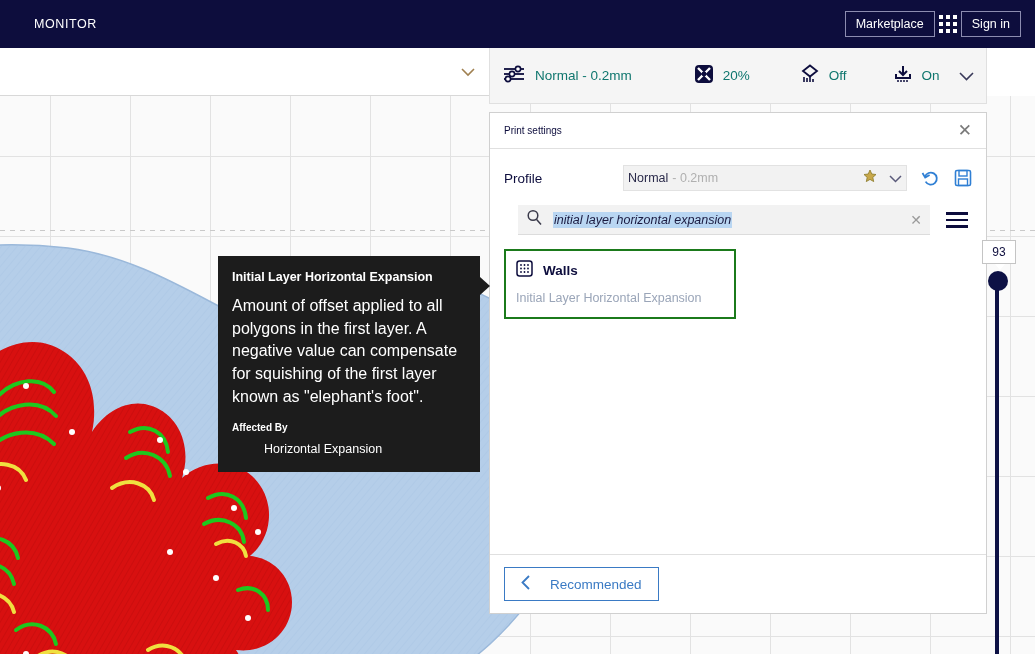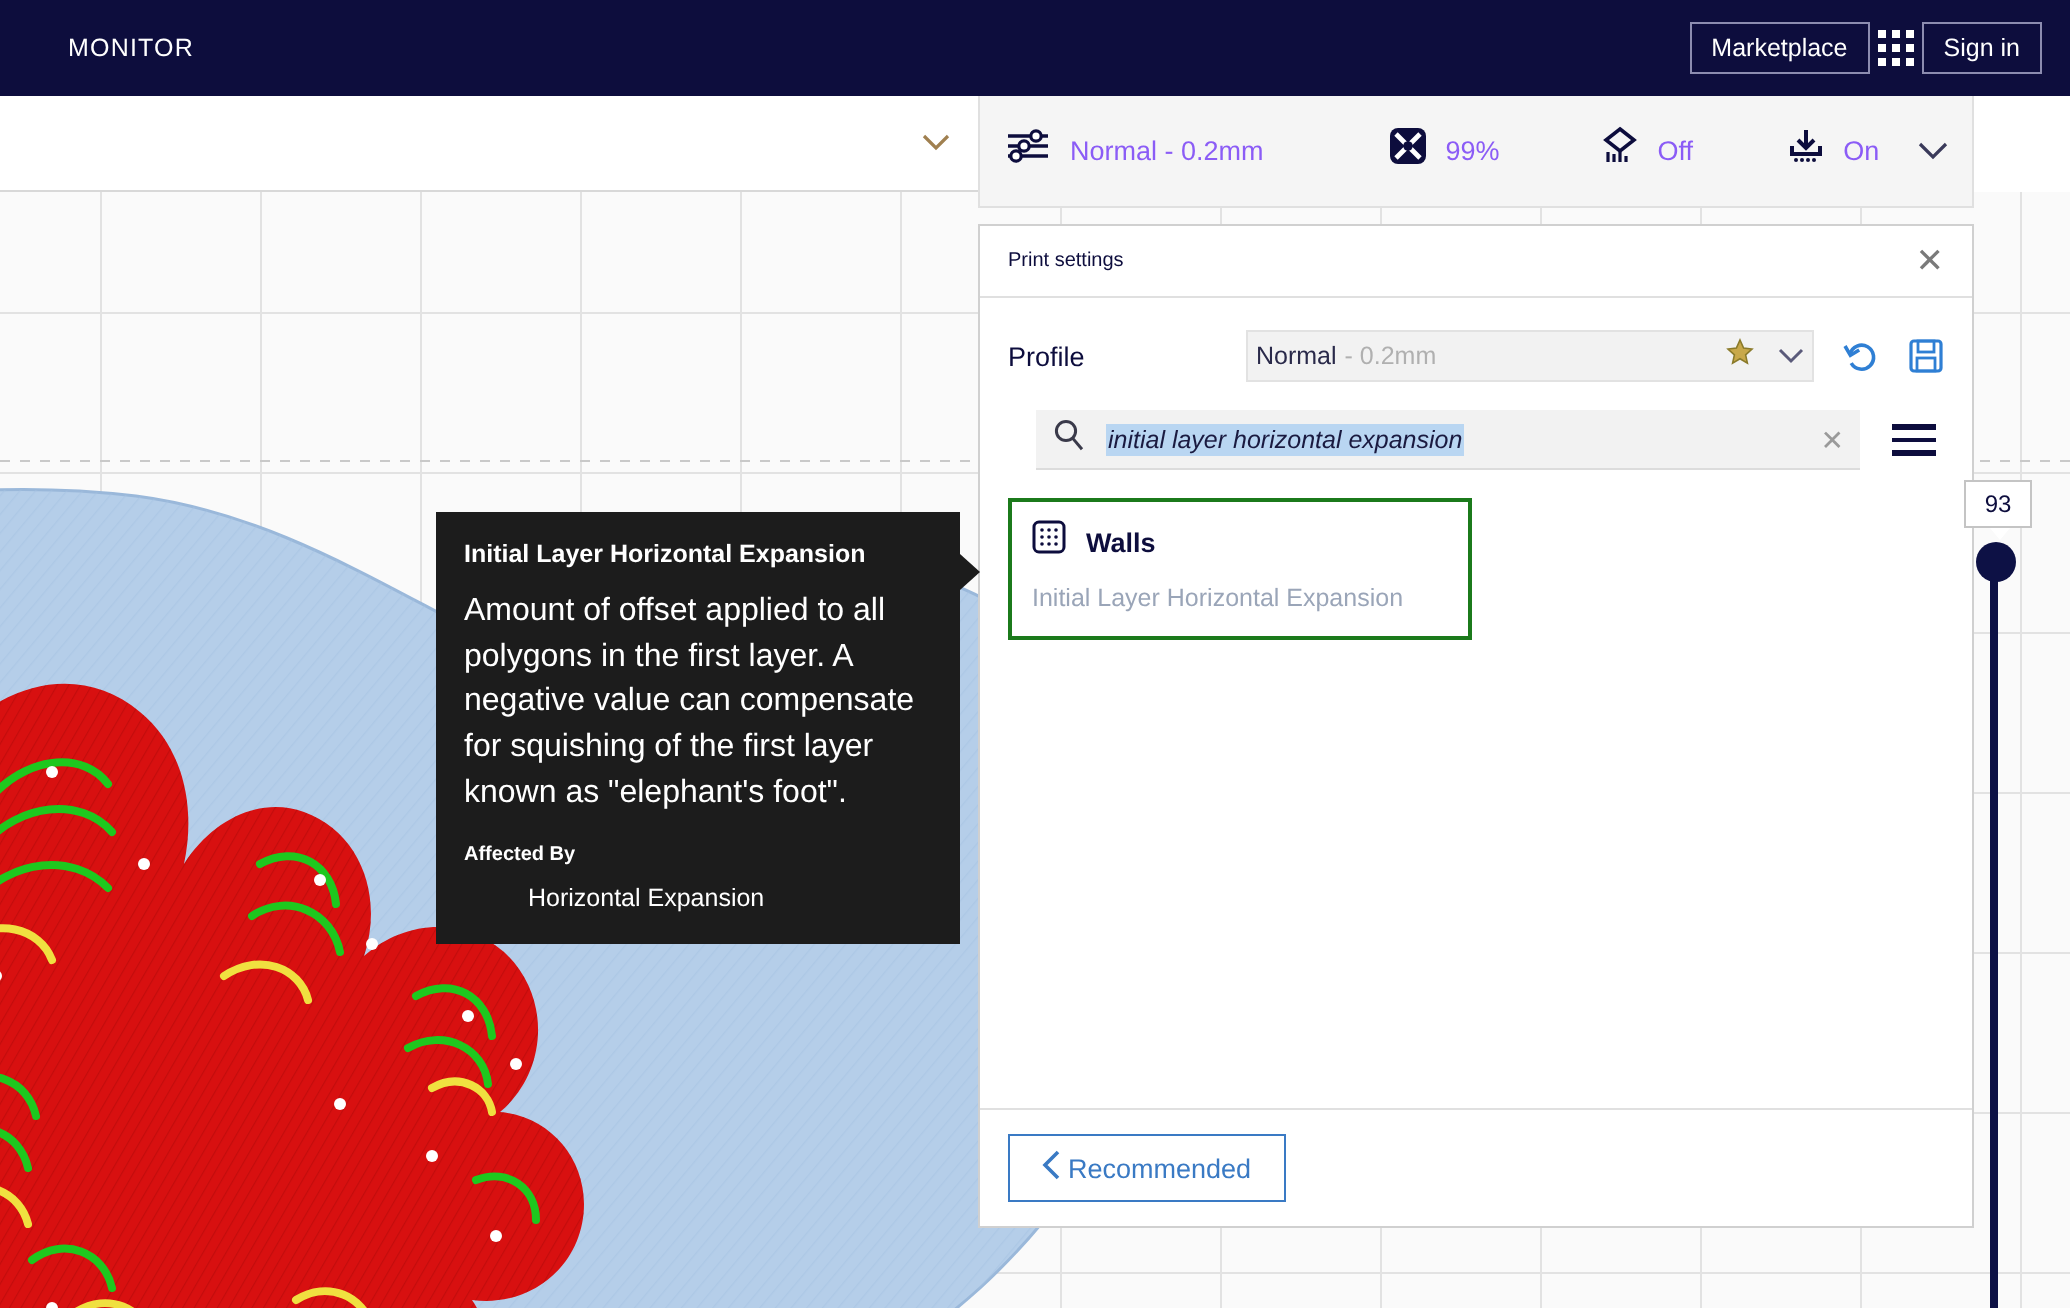--- a/index.html
+++ b/index.html
@@ -70,21 +70,21 @@
   }
   .strip-chevron { margin-right: 14px; }
 
   
   .toolbar {
     position: absolute; left: 489px; top: 48px; width: 498px; height: 56px;
     background: #f5f5f5; border: 1px solid #e0e0e0; border-top: none;
     display: flex; align-items: center; padding: 0 12px; gap: 0;
   }
   .tb-item { display: flex; align-items: center; gap: 9px; cursor: pointer; }
-  .tb-label { font-size: 13.5px; color: #8b5cf6; }
+  .tb-label { font-size: 13.5px; color: #0f766e; }
   .tb-chevron { margin-left: auto; cursor: pointer; }
 
   
   .panel {
     position: absolute; left: 489px; top: 112px; width: 498px; height: 502px;
     background: #ffffff; border: 1px solid #d0d0d0;
     display: flex; flex-direction: column;
   }
   .panel-head {
     height: 36px; border-bottom: 1px solid #e0e0e0;
@@ -120,21 +120,21 @@
 
   .settings-area { flex: 1 1 auto; padding: 4px 14px 0 14px; }
   .group-card { border: 2px solid #1b7a1b; width: 232px; }
   .group-head { display: flex; align-items: center; gap: 10px; padding: 9px 10px 6px 10px; }
   .group-title { font-size: 13.5px; font-weight: bold; color: #0d0d3d; }
   .setting-row { display: flex; align-items: center; padding: 4px 10px 12px 10px; }
   .setting-label { font-size: 12.5px; color: #9aa5b8; }
 
   .panel-foot { border-top: 1px solid #e0e0e0; padding: 12px 14px; }
   .rec-btn {
-    display: inline-flex; align-items: center; gap: 4px;
+    display: inline-flex; align-items: center; gap: 20px;
     border: 1px solid #3a7ac4; background: #ffffff; color: #3a7ac4;
     font-size: 13.5px; padding: 7px 16px; cursor: pointer;
     font-family: "Liberation Sans", sans-serif;
   }
 
   
   .tooltip {
     position: absolute; left: 218px; top: 256px; width: 262px;
     background: #1c1c1c; color: #ffffff; padding: 14px 14px 16px 14px;
   }
@@ -324,21 +324,21 @@
     <div style="width:62px"></div>
 
     <div class="tb-item">
       <span>
         <svg width="20" height="20" viewBox="0 0 20 20">
           <rect x="1" y="1" width="18" height="18" rx="4" fill="#0d0d3d"></rect>
           <path d="M4 4 L16 16 M16 4 L4 16" stroke="#ffffff" stroke-width="2.4"></path>
           <circle cx="10" cy="10" r="2.4" fill="#0d0d3d"></circle>
         </svg>
       </span>
-      <span class="tb-label">99%</span>
+      <span class="tb-label">20%</span>
     </div>
 
     <div style="width:50px"></div>
 
     <div class="tb-item">
       <span>
         <svg width="20" height="20" viewBox="0 0 20 20">
           <path d="M10 1.5 L17 7 L10 12.5 L3 7 Z" fill="none" stroke="#0d0d3d" stroke-width="1.8"></path>
           <g stroke="#0d0d3d" stroke-width="1.6">
             <line x1="4" y1="13" x2="4" y2="18"></line>

